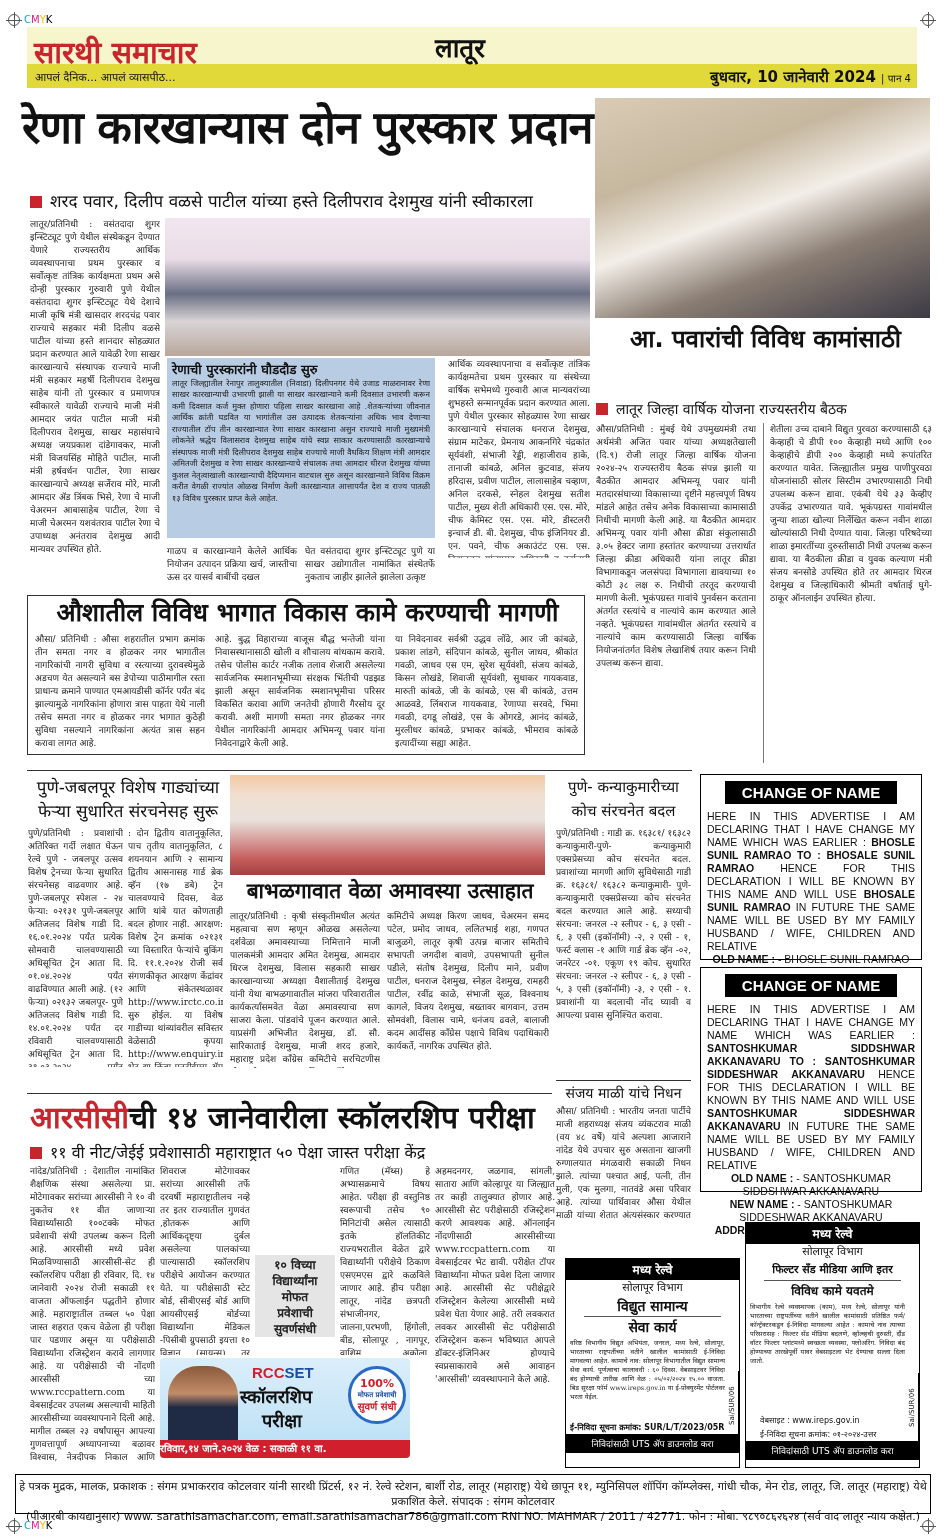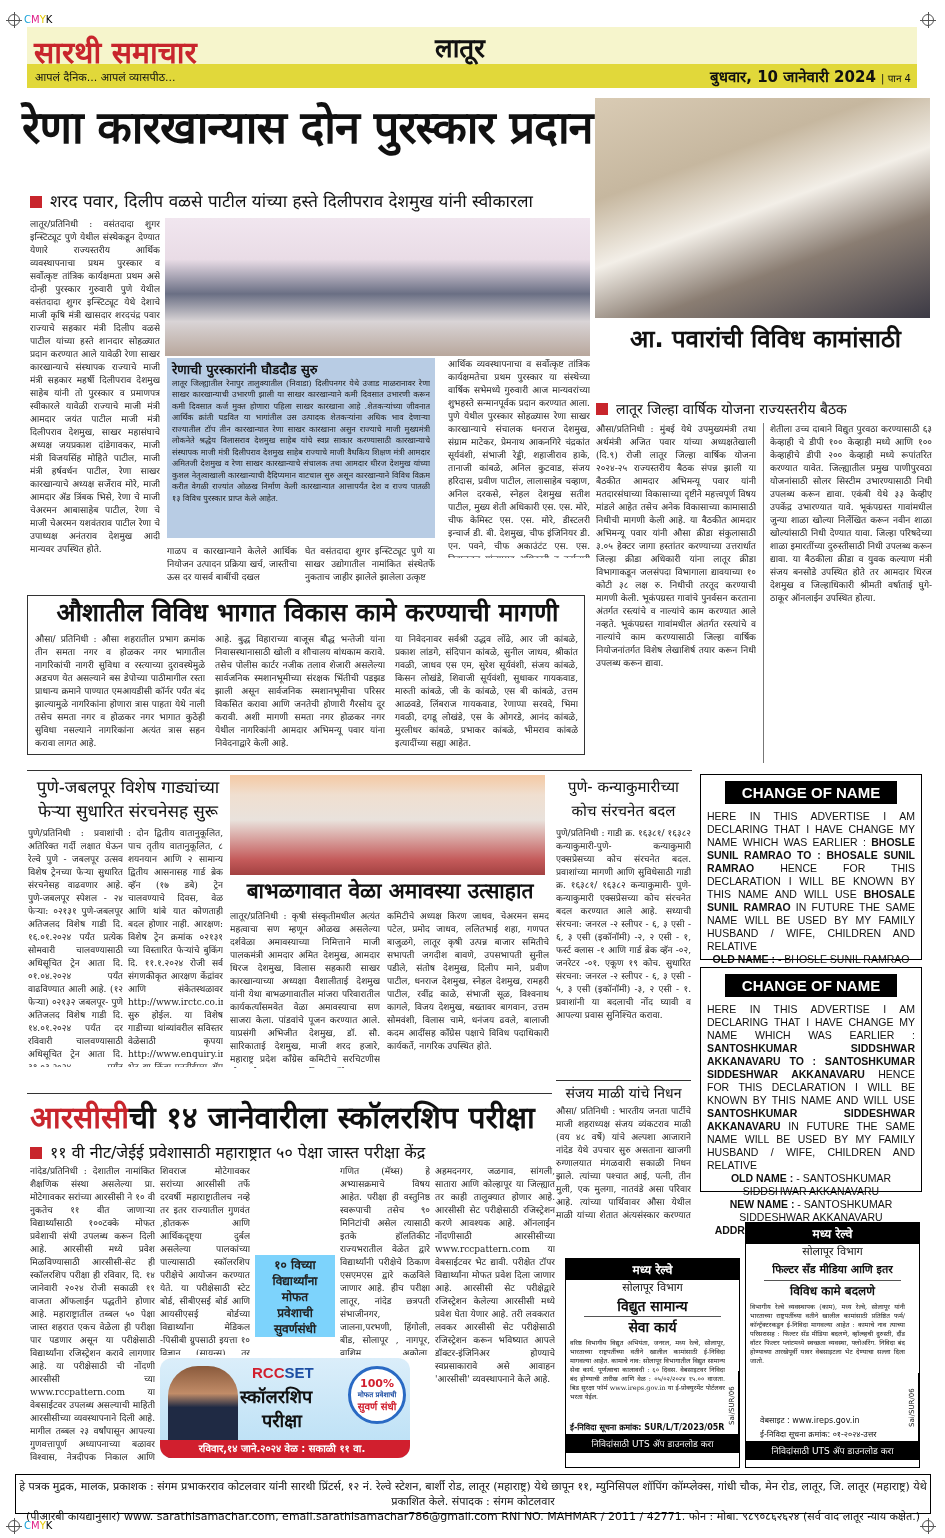--- a/index.html
+++ b/index.html
@@ -30,21 +30,21 @@
 .con-title{background:#000;color:#fff;text-align:center;font-weight:bold;font-size:15px;margin:2px 18px 6px;padding:3px 0;font-family:"Liberation Sans",sans-serif}
 .con-body{font-family:"Liberation Sans",sans-serif;font-size:10.5px;line-height:13px;text-align:justify}
 .con-body b{font-weight:bold}
 .con-center{text-align:center;font-family:"Liberation Sans",sans-serif;font-size:10.5px;line-height:13px}
 .rail{border:1px solid #000;background:#fff}
 .rail .rtitle{background:#000;color:#fff;text-align:center;font-weight:bold;font-size:12px;padding:2px}
 .rail .rline{text-align:center;font-size:11px;line-height:16px}
 .rail .rbig{text-align:center;font-size:14px;font-weight:bold;line-height:20px;border-bottom:1px solid #555;margin:0 18px}
 .rail .rfoot{background:#000;color:#fff;text-align:center;font-size:9px;padding:3px}
 .rcc{background:linear-gradient(180deg,#dbeefa,#b9dff5)}
-.yellow-box{background:#7dd3fc;text-align:center;font-weight:bold;color:#222}
+.yellow-box{background:#e5e5e5;text-align:center;font-weight:bold;color:#222}
 .footer{left:15px;top:1474px;width:916px;height:40px;border:1px solid #000;font-size:11px;text-align:center;line-height:15px;padding-top:4px}
 </style>
 </head>
 <body>
 
 <div class="abs reg" style="left:8px;top:14px"></div>
 <div class="abs cmyk" style="left:24px;top:14px"><span class="c">C</span><span class="m">M</span><span class="y">Y</span><span class="k">K</span></div>
 <div class="abs reg" style="left:922px;top:14px"></div>
 
 <div class="abs mast-top"></div>
@@ -137,49 +137,49 @@
 <div class="abs yellow-box" style="left:255px;top:1255px;width:80px;height:82px;font-size:12px;line-height:16px;padding-top:2px">
   <div>१० विच्या</div>
   <div>विद्यार्थ्यांना</div>
   <div>मोफत</div>
   <div>प्रवेशाची</div>
   <div>सुवर्णसंधी</div>
 </div>
 <div class="abs body-text" style="left:340px;top:1165px;width:90px;height:190px;overflow:hidden">गणित (मॅथ्स) हे अभ्यासक्रमाचे विषय आहेत. परीक्षा ही वस्तुनिष्ठ स्वरूपाची तसेच ९० मिनिटांची असेल त्यासाठी इतके हॉलतिकीट राज्यभरातील वेळेत द्वारे विद्यार्थ्यांनी परीक्षेचे ठिकाण एसएमएस द्वारे कळविले जाणार आहे. हीच परीक्षा लातूर, नांदेड छत्रपती संभाजीनगर, जालना,परभणी, हिंगोली, बीड, सोलापूर , नागपूर, वाशिम, अकोला, अमरावती, यवतमाळ, बुलढाणा, मुंबई,पुणे, पिंपरी-चिंचवड,</div>
 <div class="abs body-text" style="left:435px;top:1165px;width:120px;height:300px;overflow:hidden">अहमदनगर, जळगाव, सांगली, सातारा आणि कोल्हापूर या जिल्ह्यात तर काही तालुक्यात होणार आहे. आरसीसी सेट परीक्षेसाठी रजिस्ट्रेशन करणे आवश्यक आहे. ऑनलाईन नोंदणीसाठी आरसीसीच्या www.rccpattern.com या वेबसाईटवर भेट द्यावी. परीक्षेत टॉपर विद्यार्थ्यांना मोफत प्रवेश दिला जाणार आहे. आरसीसी सेट परीक्षेद्वारे रजिस्ट्रेशन केलेल्या आरसीसी मध्ये प्रवेश घेता येणार आहे. तरी लवकरात लवकर आरसीसी सेट परीक्षेसाठी रजिस्ट्रेशन करून भविष्यात आपले डॉक्टर-इंजिनिअर होण्याचे स्वप्नसाकारावे असे आवाहन 'आरसीसी' व्यवस्थापनाने केले आहे.</div>
 
-<div class="abs rcc" style="left:160px;top:1358px;width:250px;height:100px;border-radius:12px;overflow:hidden">
+<div class="abs rcc" style="left:160px;top:1358px;width:250px;height:100px;border-radius:4px;overflow:hidden">
   <div class="abs" style="left:8px;top:8px;width:70px;height:92px;background:linear-gradient(180deg,#8a5a3c 0%,#c18c68 30%,#1f2a44 45%,#1f2a44 100%);border-radius:30px 30px 0 0"></div>
   <div class="abs" style="left:92px;top:6px;font-weight:900;font-size:15px;font-family:'Liberation Sans',sans-serif"><span style="color:#d11f2e">RCC</span><span style="color:#1d4ea3">SET</span></div>
   <div class="abs" style="left:80px;top:26px;font-weight:900;font-size:18px;color:#111">स्कॉलरशिप</div>
   <div class="abs" style="left:102px;top:50px;font-weight:900;font-size:18px;color:#111">परीक्षा</div>
   <div class="abs" style="left:188px;top:8px;width:58px;height:58px;border-radius:50%;background:#fff;border:3px solid #2a6ac4;text-align:center">
     <div style="color:#d11f2e;font-weight:900;font-size:11px;margin-top:8px">100%</div>
     <div style="color:#1d4ea3;font-size:7px;font-weight:bold">मोफत प्रवेशाची</div>
     <div style="color:#d11f2e;font-size:10px;font-weight:bold">सुवर्ण संधी</div>
   </div>
-  <div class="abs" style="left:0;bottom:0;width:250px;height:18px;background:#d11f2e;color:#fff;font-size:10px;font-weight:bold;text-align:center;padding-right:6px;line-height:18px">रविवार,१४ जाने.२०२४ वेळ : सकाळी ११ वा.</div>
+  <div class="abs" style="left:0;bottom:0;width:250px;height:18px;background:#d11f2e;color:#fff;font-size:10px;font-weight:bold;text-align:left;padding-right:6px;line-height:18px">रविवार,१४ जाने.२०२४ वेळ : सकाळी ११ वा.</div>
 </div>
 
 <div class="abs rail" style="left:565px;top:1258px;width:175px;height:210px">
   <div class="rtitle">मध्य रेल्वे</div>
   <div class="rline">सोलापूर विभाग</div>
   <div class="rbig">विद्युत सामान्य</div>
   <div class="rbig" style="border-bottom:none">सेवा कार्य</div>
   <div class="body-text" style="font-size:6.5px;line-height:9px;padding:2px 14px 0 4px;height:82px;overflow:hidden">वरिष्ठ विभागीय विद्युत अभियंता, जनरल, मध्य रेल्वे, सोलापूर, भारताच्या राष्ट्रपतींच्या वतीने खालील कामांसाठी ई-निविदा मागवल्या आहेत. कामाचे नाव: सोलापूर विभागातील विद्युत सामान्य सेवा कार्य. पूर्णत्वाचा कालावधी : ६० दिवस. वेबसाइटवर निविदा बंद होण्याची तारीख आणि वेळ : ०५/०२/२०२४ १५.०० वाजता. बिड सुरक्षा फॉर्म www.ireps.gov.in या ई-प्रोक्युरमेंट पोर्टलवर भरता येईल.</div>
   <div style="font-size:8px;padding:2px 14px 2px 4px;font-weight:bold">ई-निविदा सूचना क्रमांक: SUR/L/T/2023/05R</div>
   <div class="rfoot">निविदांसाठी UTS ॲप डाउनलोड करा</div>
   <div class="abs" style="right:0;top:112px;width:11px;height:70px;border-left:1px solid #000;font-size:7px;writing-mode:vertical-rl;transform:rotate(180deg);text-align:center">Sai/SUR/06</div>
 </div>
 
 <div class="abs rail" style="left:745px;top:1222px;width:175px;height:246px">
   <div class="rtitle">मध्य रेल्वे</div>
   <div class="rline">सोलापूर विभाग</div>
   <div class="rbig" style="font-size:11px">फिल्टर सँड मीडिया आणि इतर</div>
-  <div class="rbig" style="border-bottom:none;font-size:12px">विविध कामे बदलणे</div>
+  <div class="rbig" style="border-bottom:none;font-size:12px">विविध कामे यवतमे</div>
   <div class="body-text" style="font-size:6.5px;line-height:9px;padding:2px 14px 0 4px;height:112px;overflow:hidden">विभागीय रेल्वे व्यवस्थापक (काम), मध्य रेल्वे, सोलापूर यांनी भारताच्या राष्ट्रपतींच्या वतीने खालील कामांसाठी प्रतिष्ठित फर्म/कॉन्ट्रॅक्टरकडून ई-निविदा मागवल्या आहेत : कामाचे नाव त्याच्या परिसरासह : फिल्टर सँड मीडिया बदलणे, व्हॉल्व्हची दुरुस्ती, दौंड वॉटर फिल्टर प्लांटमध्ये स्वच्छता व्यवस्था, फ्लोअरिंग. निविदा बंद होण्याच्या तारखेपूर्वी यावर वेबसाइटला भेट देण्याचा सल्ला दिला जातो.</div>
   <div style="font-size:8px;padding:1px 14px 1px 14px">वेबसाइट : www.ireps.gov.in</div>
   <div style="font-size:8px;padding:2px 14px 2px 14px">ई-निविदा सूचना क्रमांक: ०१-२०२४-उत्तर</div>
   <div class="rfoot">निविदांसाठी UTS ॲप डाउनलोड करा</div>
   <div class="abs" style="right:0;top:150px;width:11px;height:70px;border-left:1px solid #000;font-size:7px;writing-mode:vertical-rl;transform:rotate(180deg);text-align:center">Sai/SUR/06</div>
 </div>
 
 <div class="abs footer">
   <div>हे पत्रक मुद्रक, मालक, प्रकाशक : संगम प्रभाकरराव कोटलवार यांनी सारथी प्रिंटर्स, १२ नं. रेल्वे स्टेशन, बार्शी रोड, लातूर (महाराष्ट्र) येथे छापून ११, म्युनिसिपल शॉपिंग कॉम्प्लेक्स, गांधी चौक, मेन रोड, लातूर, जि. लातूर (महाराष्ट्र) येथे प्रकाशित केले. संपादक : संगम कोटलवार</div>
   <div>(पीआरबी कायद्यानुसार) www. sarathisamachar.com, email.sarathisamachar786@gmail.com RNI NO. MAHMAR / 2011 / 42771. फोन : मोबा. ९८९०८६२६२४ (सर्व वाद लातूर न्याय कक्षेत.)</div>

